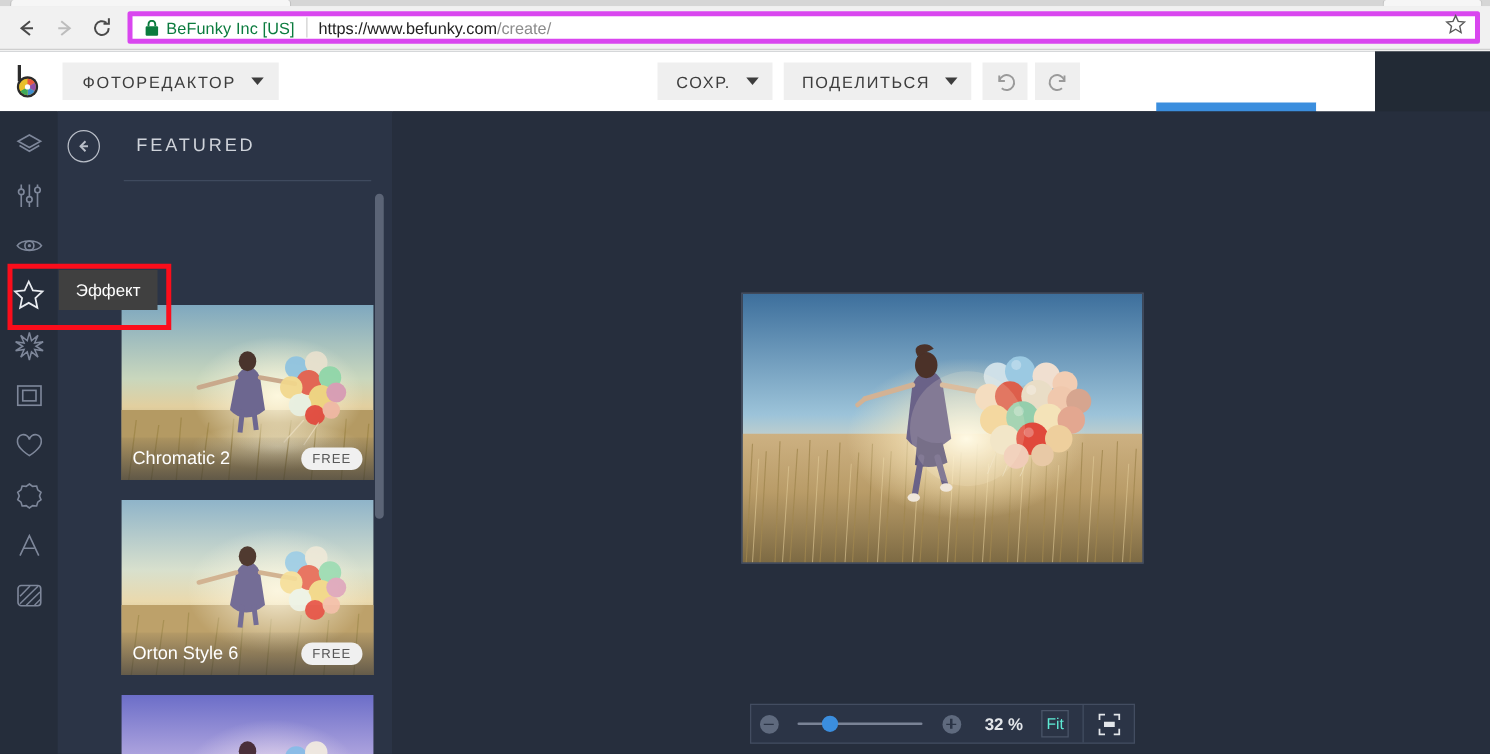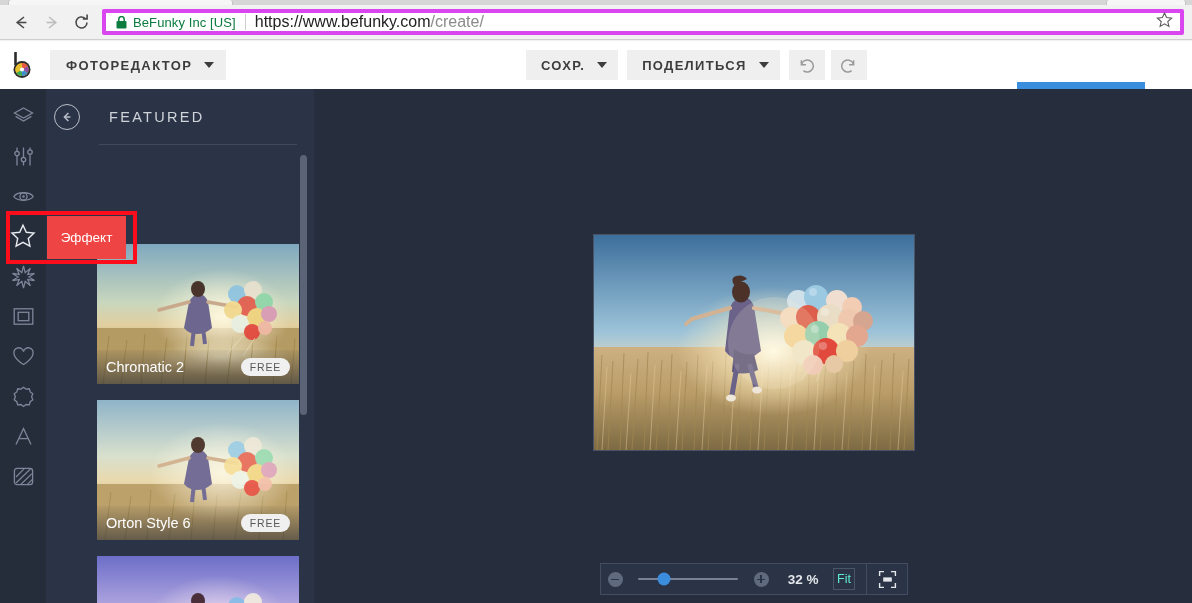--- a/index.html
+++ b/index.html
@@ -50,31 +50,31 @@
     position: relative;
   }
   .lock-icon { margin-right: 6px; display: flex; align-items: center; }
   .secure-label {
     color: #0b7b3e; font-size: 13px; letter-spacing: .1px;
     white-space: nowrap;
   }
   .omni-sep {
     width: 1px; height: 16px; background: #cfcfcf; margin: 0 9px;
   }
-  .url { font-size: 16px; color: #8b8b8b; white-space: nowrap; }
+  .url { font-size: 13px; color: #8b8b8b; white-space: nowrap; }
   .url b { color: #222; font-weight: normal; }
   .bookmark-star {
     position: absolute; right: 7px; top: 50%; transform: translateY(-50%);
   }
 
   
   #app-topbar {
-    position: absolute; left: 0; top: 41px; width: 1192px; height: 48px;
+    position: absolute; left: 0; top: 41px; width: 1100px; height: 48px;
     background: #ffffff;
-    display: flex; align-items: center; font-weight: bold;
+    display: flex; align-items: center;
   }
   .logo-wrap { width: 46px; display: flex; justify-content: center; }
   .logo {
     position: relative; width: 26px; height: 28px;
   }
   .mode-btn {
     height: 30px; background: #efefef;
     display: flex; align-items: center;
     padding: 0 12px 0 16px; margin-left: 4px;
     cursor: default;
@@ -254,22 +254,22 @@
 
   
   #red-box {
     position: absolute; left: 6px; top: 211px;
     width: 131px; height: 53px;
     border: 4px solid #fb0d1b;
     pointer-events: none;
   }
   #tooltip {
     position: absolute; left: 47px; top: 216px;
-    width: 79px; height: 43px;
-    background: #ef4444;
+    width: 79px; height: 32px;
+    background: #404040;
     display: flex; align-items: center; justify-content: center;
   }
   #tooltip .lbl { color: #fff; font-size: 13.5px; }
 </style>
 </head>
 <body>
 
 <div id="browser-chrome">
   <div class="tabstrip">
     <div class="tab-sliver t1"></div>

